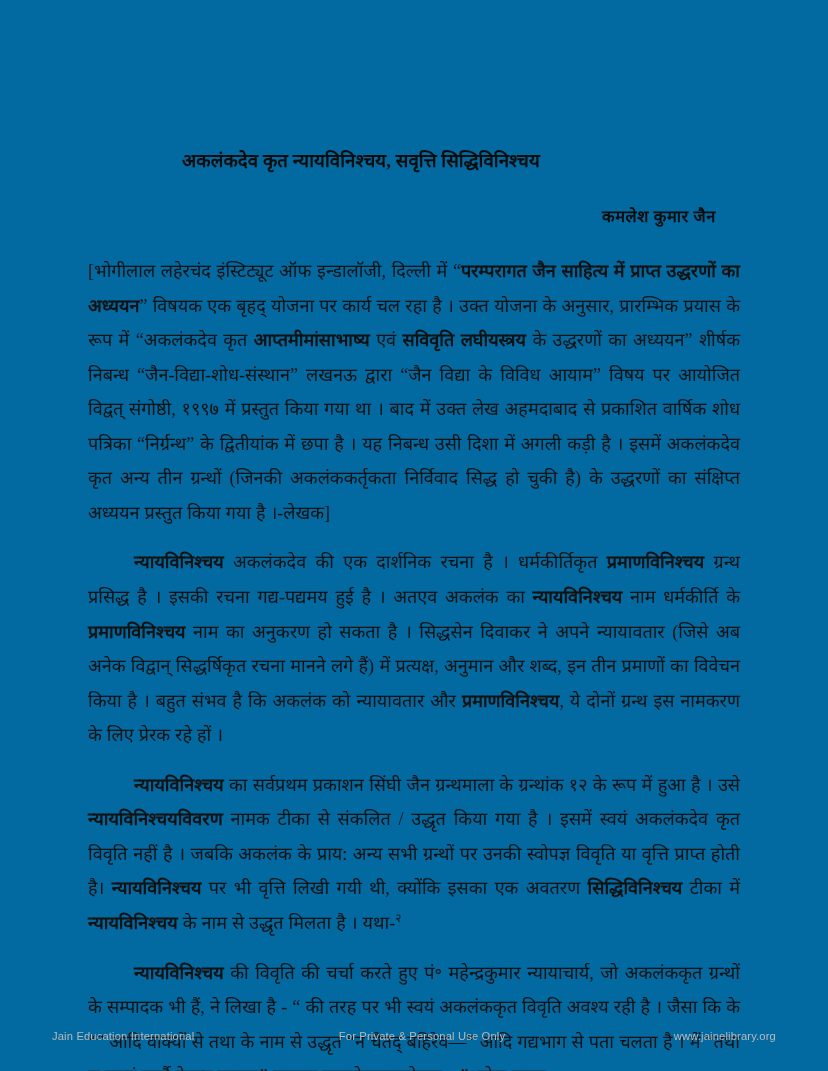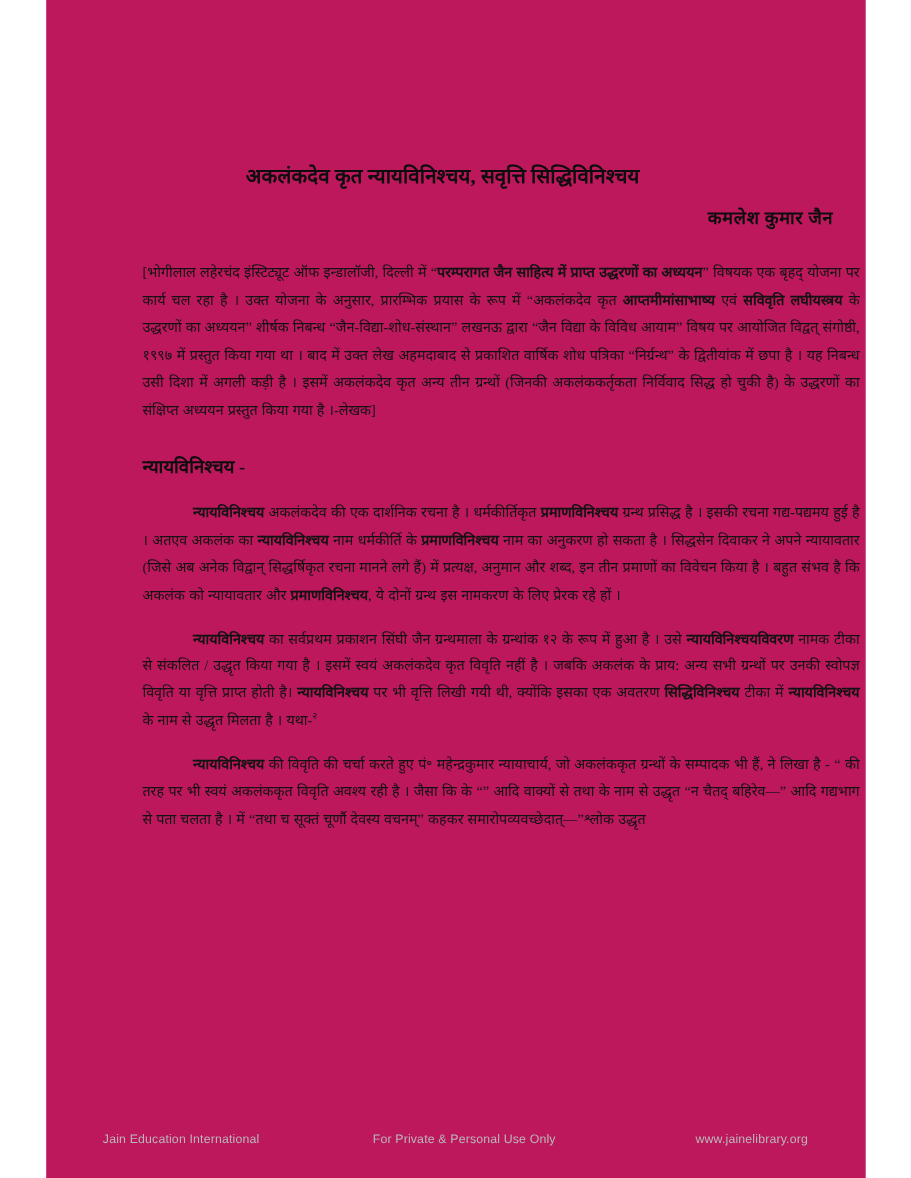--- a/index.html
+++ b/index.html
@@ -7,24 +7,24 @@
     margin: 0;
     padding: 0;
     background: #ffffff;
   }
   body {
     font-family: "Liberation Serif", "DejaVu Serif", serif;
     color: #111111;
   }
   .page {
     position: relative;
-    width: 745px;
+    width: 828px;
     height: 1071px;
     margin: 0 auto;
-    background: #be185d;
+    background: #0369a1;
     overflow: hidden;
     box-sizing: border-box;
   }
 
   
   .content {
     position: absolute;
     left: 88px;
     top: 0;
     width: 652px;
@@ -40,33 +40,33 @@
     color: #0d0d0d;
   }
   .title-line-1 {
     padding-left: 94px;
   }
   .title-line-2 {
     padding-left: 110px;
   }
 
   .byline {
-    margin-top: 10px;
+    margin-top: 28px;
     text-align: right;
     padding-right: 24px;
     font-weight: 700;
     font-size: 16.4px;
     letter-spacing: 0.6px;
     color: #0d0d0d;
   }
 
   
   .para {
     margin-top: 15px;
-    font-size: 13px;
+    font-size: 18px;
     line-height: 1.92;
     text-align: justify;
     text-justify: inter-word;
     word-spacing: 0.5px;
     color: #121212;
   }
   .para.indent {
     text-indent: 46px;
   }
   .para.note-block {
@@ -124,21 +124,20 @@
     <div class="title-block">
       <div class="title-line-1">अकलंकदेव कृत न्यायविनिश्चय, सवृत्ति सिद्धिविनिश्चय</div>
     </div>
 
     <div class="byline">कमलेश कुमार जैन</div>
 
     <div class="para note-block">
       <span>[भोगीलाल लहेरचंद इंस्टिट्यूट ऑफ इन्डालॉजी, दिल्ली में “<b>परम्परागत जैन साहित्य में प्राप्त उद्धरणों का अध्ययन</b>” विषयक एक बृहद् योजना पर कार्य चल रहा है । उक्त योजना के अनुसार, प्रारम्भिक प्रयास के रूप में “अकलंकदेव कृत <b>आप्तमीमांसाभाष्य</b> एवं <b>सविवृति लघीयस्त्रय</b> के उद्धरणों का अध्ययन” शीर्षक निबन्ध “जैन-विद्या-शोध-संस्थान” लखनऊ द्वारा “जैन विद्या के विविध आयाम” विषय पर आयोजित विद्वत् संगोष्ठी, १९९७ में प्रस्तुत किया गया था । बाद में उक्त लेख अहमदाबाद से प्रकाशित वार्षिक शोध पत्रिका “निर्ग्रन्थ” के द्वितीयांक में छपा है । यह निबन्ध उसी दिशा में अगली कड़ी है । इसमें अकलंकदेव कृत अन्य तीन ग्रन्थों (जिनकी अकलंककर्तृकता निर्विवाद सिद्ध हो चुकी है) के उद्धरणों का संक्षिप्त अध्ययन प्रस्तुत किया गया है ।-लेखक]</span>
     </div>
 
-    <div class="section-heading">न्यायविनिश्चय  -</div>
 
     <div class="para indent">
       <b>न्यायविनिश्चय</b> अकलंकदेव की एक दार्शनिक रचना है । धर्मकीर्तिकृत <b>प्रमाणविनिश्चय</b> ग्रन्थ प्रसिद्ध है । इसकी रचना गद्य-पद्यमय हुई है । अतएव अकलंक का <b>न्यायविनिश्चय</b> नाम धर्मकीर्ति के <b>प्रमाणविनिश्चय</b> नाम का अनुकरण हो सकता है । सिद्धसेन दिवाकर ने अपने न्यायावतार (जिसे अब अनेक विद्वान् सिद्धर्षिकृत रचना मानने लगे हैं) में प्रत्यक्ष, अनुमान और शब्द, इन तीन प्रमाणों का विवेचन किया है । बहुत संभव है कि अकलंक को न्यायावतार और <b>प्रमाणविनिश्चय</b>, ये दोनों ग्रन्थ इस नामकरण के लिए प्रेरक रहे हों ।
     </div>
 
 
     <div class="para indent">
       <b>न्यायविनिश्चय</b> का सर्वप्रथम प्रकाशन सिंघी जैन ग्रन्थमाला के ग्रन्थांक १२ के रूप में हुआ है । उसे <b>न्यायविनिश्चयविवरण</b> नामक टीका से संकलित / उद्धृत किया गया है । इसमें स्वयं अकलंकदेव कृत विवृति नहीं है । जबकि अकलंक के प्राय: अन्य सभी ग्रन्थों पर उनकी स्वोपज्ञ विवृति या वृत्ति प्राप्त होती है। <b>न्यायविनिश्चय</b> पर भी वृत्ति लिखी गयी थी, क्योंकि इसका एक अवतरण <b>सिद्धिविनिश्चय</b> टीका में <b>न्यायविनिश्चय</b> के नाम से उद्धृत मिलता है । यथा-<sup class="fn">२</sup>
     </div>
 

